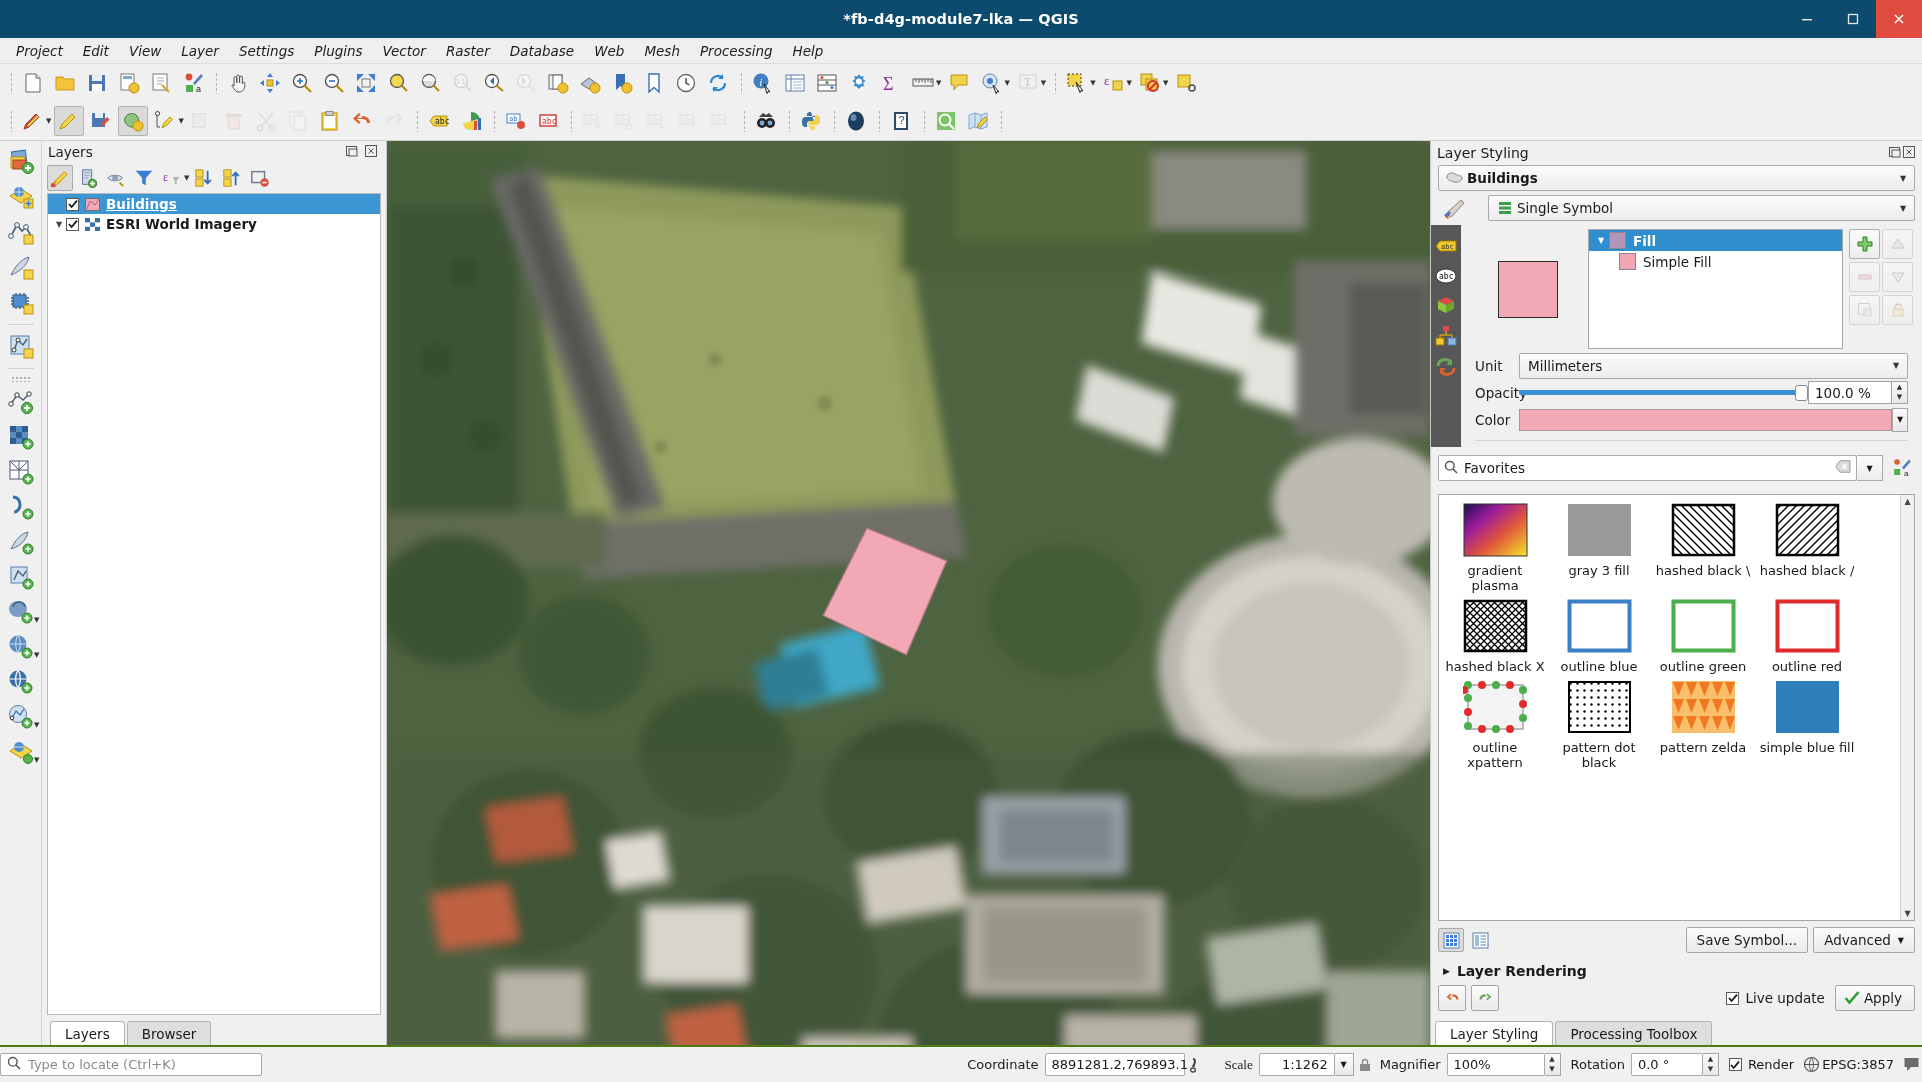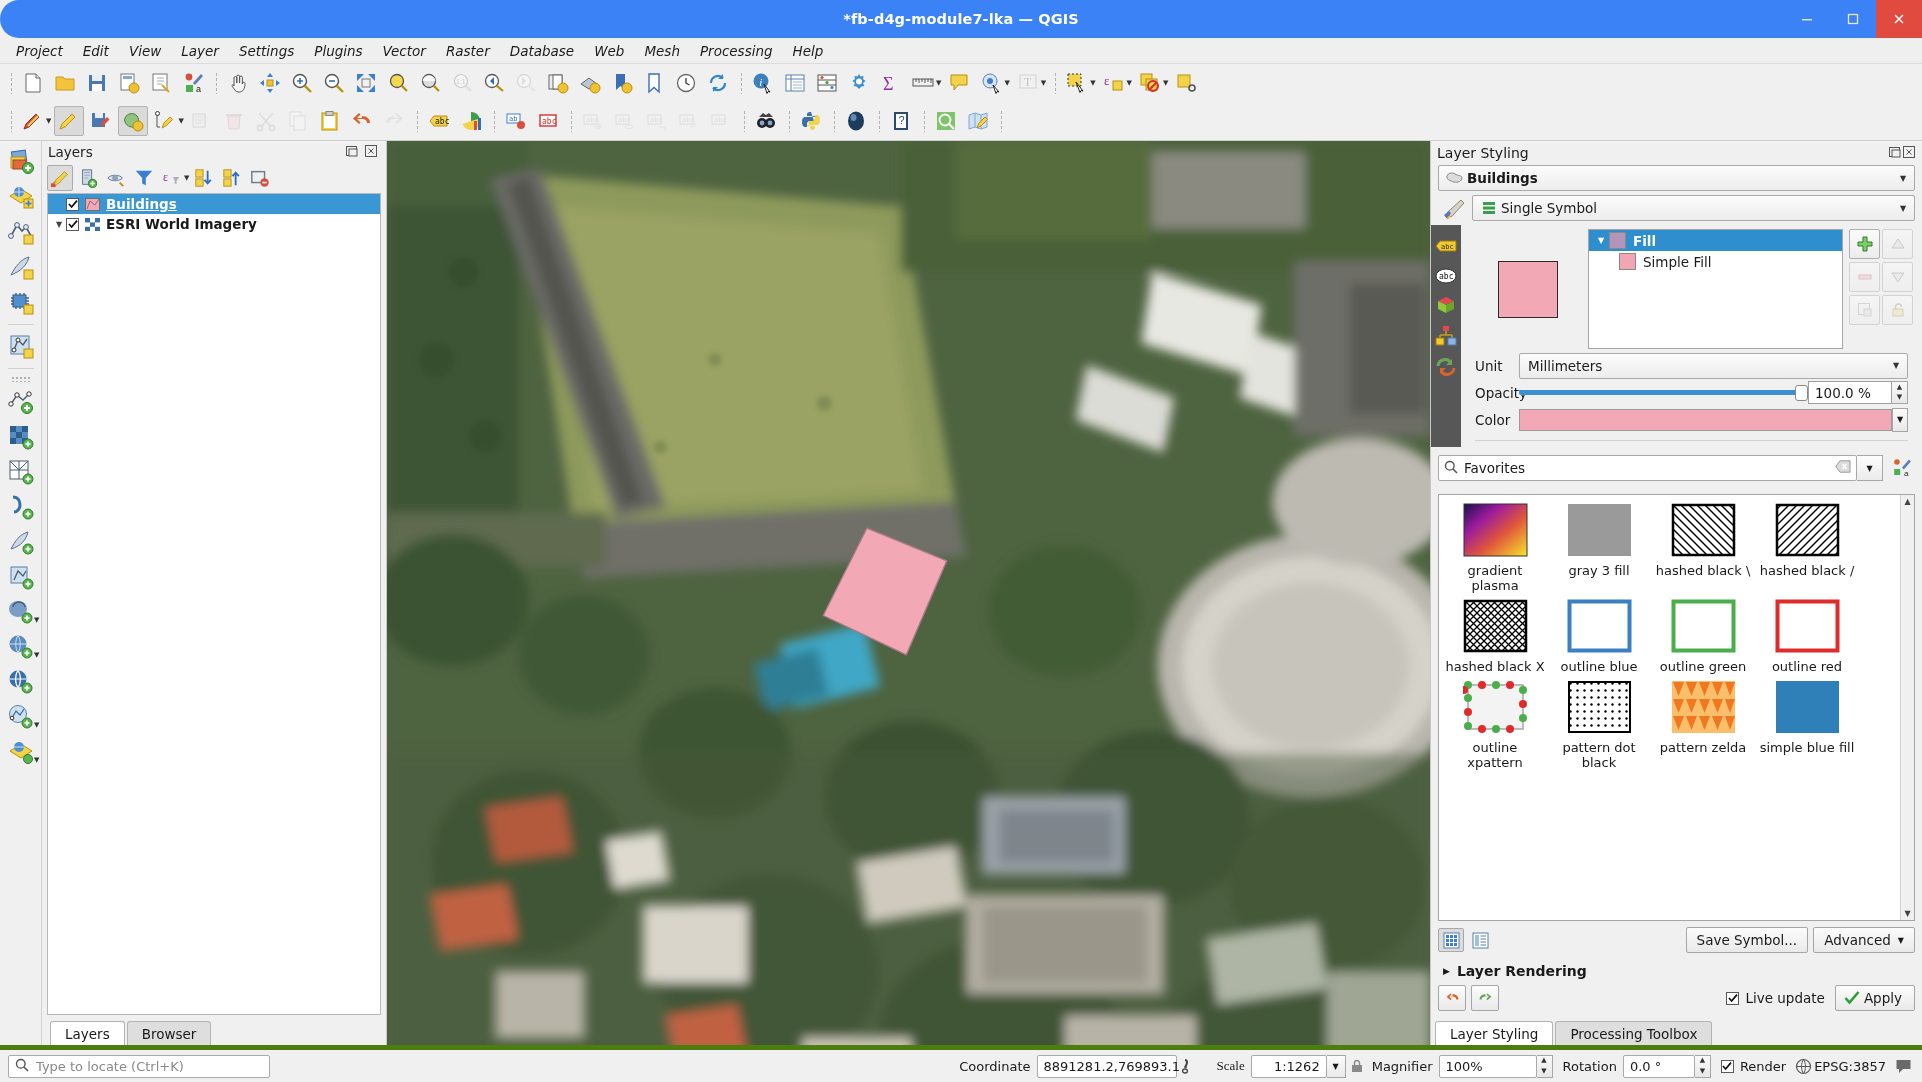--- a/index.html
+++ b/index.html
@@ -10,23 +10,23 @@
     font-family: "DejaVu Sans", "Liberation Sans", sans-serif;
     font-size: 13px;
     background: #f0f0f0;
     color: #1a1a1a;
     -webkit-font-smoothing: antialiased;
   }
   .app { width: 1922px; height: 1082px; display: flex; flex-direction: column; position: relative; }
 
   
   .titlebar {
-    height: 38px; background: #3b82f6; color: #ffffff;
+    height: 38px; background: #0c4a6e; color: #ffffff;
     display: flex; align-items: center; justify-content: center;
-    position: relative; flex: 0 0 38px; border-radius: 19px;
+    position: relative; flex: 0 0 38px;
   }
   .titlebar .title { font-size: 14.5px; font-weight: 600; letter-spacing: .1px; }
   .winbtns { position: absolute; right: 0; top: 0; height: 38px; display: flex; }
   .winbtn { width: 46px; height: 38px; display: flex; align-items: center; justify-content: center;
             color: #e8e8e8; font-size: 14px; }
   .winbtn.close { background: #e04a3f; color: #fff; }
   .winbtn svg { display: block; }
 
   
   .menubar {
@@ -96,21 +96,21 @@
   
   .style-panel { width: 492px; background: #f0f0f0; display: flex; flex-direction: column;
                  border-left: 1px solid #c8c8c8; }
   .sp-head { height: 24px; display: flex; align-items: center; padding: 0 6px; font-size: 14px; }
   .sp-head .t { flex: 1; }
   .combo { height: 26px; border: 1px solid #a9a9a9; background: linear-gradient(#fcfcfc,#ececec);
            display: flex; align-items: center; padding: 0 4px; border-radius: 2px; font-size: 13.5px; }
   .combo .txt { flex: 1; padding-left: 4px; }
   .combo .carat { width: 14px; text-align: center; font-size: 8px; color: #333; }
   .sp-row1 { padding: 0 7px; }
-  .sp-row2 { display: flex; align-items: center; padding: 4px 7px 4px 7px; }
+  .sp-row2 { display: flex; align-items: center; padding: 4px 7px 4px 7px; gap: 16px; }
   .sp-row2 .brush { width: 34px; display:flex; align-items:center; justify-content:center; }
   .sp-row2 .combo { flex: 1; }
   .sp-main { display: flex; flex: 0 0 auto; }
   .vbar { width: 30px; background: #575757; display: flex; flex-direction: column;
           align-items: center; padding-top: 6px; }
   .vbtn { width: 26px; height: 30px; display: flex; align-items: center; justify-content: center; }
   .sp-content { flex: 1; padding: 4px 7px 0 7px; }
   .sym-area { display: flex; }
   .sym-preview { width: 120px; display: flex; align-items: center; justify-content: center; }
   .sym-box { width: 60px; height: 57px; border: 1px solid #2b2b2b; }
@@ -175,22 +175,22 @@
           display:flex;align-items:center;justify-content:center; border-radius: 2px; margin-right: 5px; }
   .sp-foot .spacer { flex: 1; }
   .chk { width: 13px; height: 13px; border: 1px solid #5a5a5a; background: #fff; margin-right: 6px;
          display:flex;align-items:center;justify-content:center; }
   .applybtn { height: 26px; padding: 0 12px 0 8px; border: 1px solid #a6a6a6;
               background: linear-gradient(#fcfcfc,#e9e9e9); display:flex; align-items:center;
               font-size: 13.5px; border-radius: 2px; margin-left: 10px; }
   .sp-tabs { height: 30px; display: flex; align-items: flex-end; padding-left: 4px; }
 
   
-  .statusbar { height: 37px; background: #f0f0f0; border-top: 5px solid #4d7c0f;
-               display: flex; align-items: center; padding: 0 8px; flex: 0 0 37px; }
+  .statusbar { height: 37px; background: #f0f0f0; border-top: 2px solid #4d7c0f;
+               display: flex; align-items: center; padding: 0 0; flex: 0 0 37px; }
   .locator { width: 262px; height: 23px; border: 1px solid #a9a9a9; background: #fff;
              display: flex; align-items: center; padding: 0 6px; border-radius: 2px; }
   .locator .ph { font-size: 13px; color: #8a8a8a; margin-left: 7px; }
   .statusbar .grow { flex: 1; }
   .sb-label { font-size: 13px; margin: 0 6px 0 0; }
   .sb-field { height: 23px; border: 1px solid #a9a9a9; background: #fff; display: flex;
               align-items: center; padding: 0 6px; font-size: 13px; border-radius: 2px; }
   .sb-combo-arrow { width: 19px; height: 23px; border: 1px solid #a6a6a6; border-left: none;
                     background: linear-gradient(#fcfcfc,#e9e9e9); display:flex;align-items:center;justify-content:center;font-size:8px;}
   .sb-ic { width: 22px; display: flex; align-items: center; justify-content: center; }

